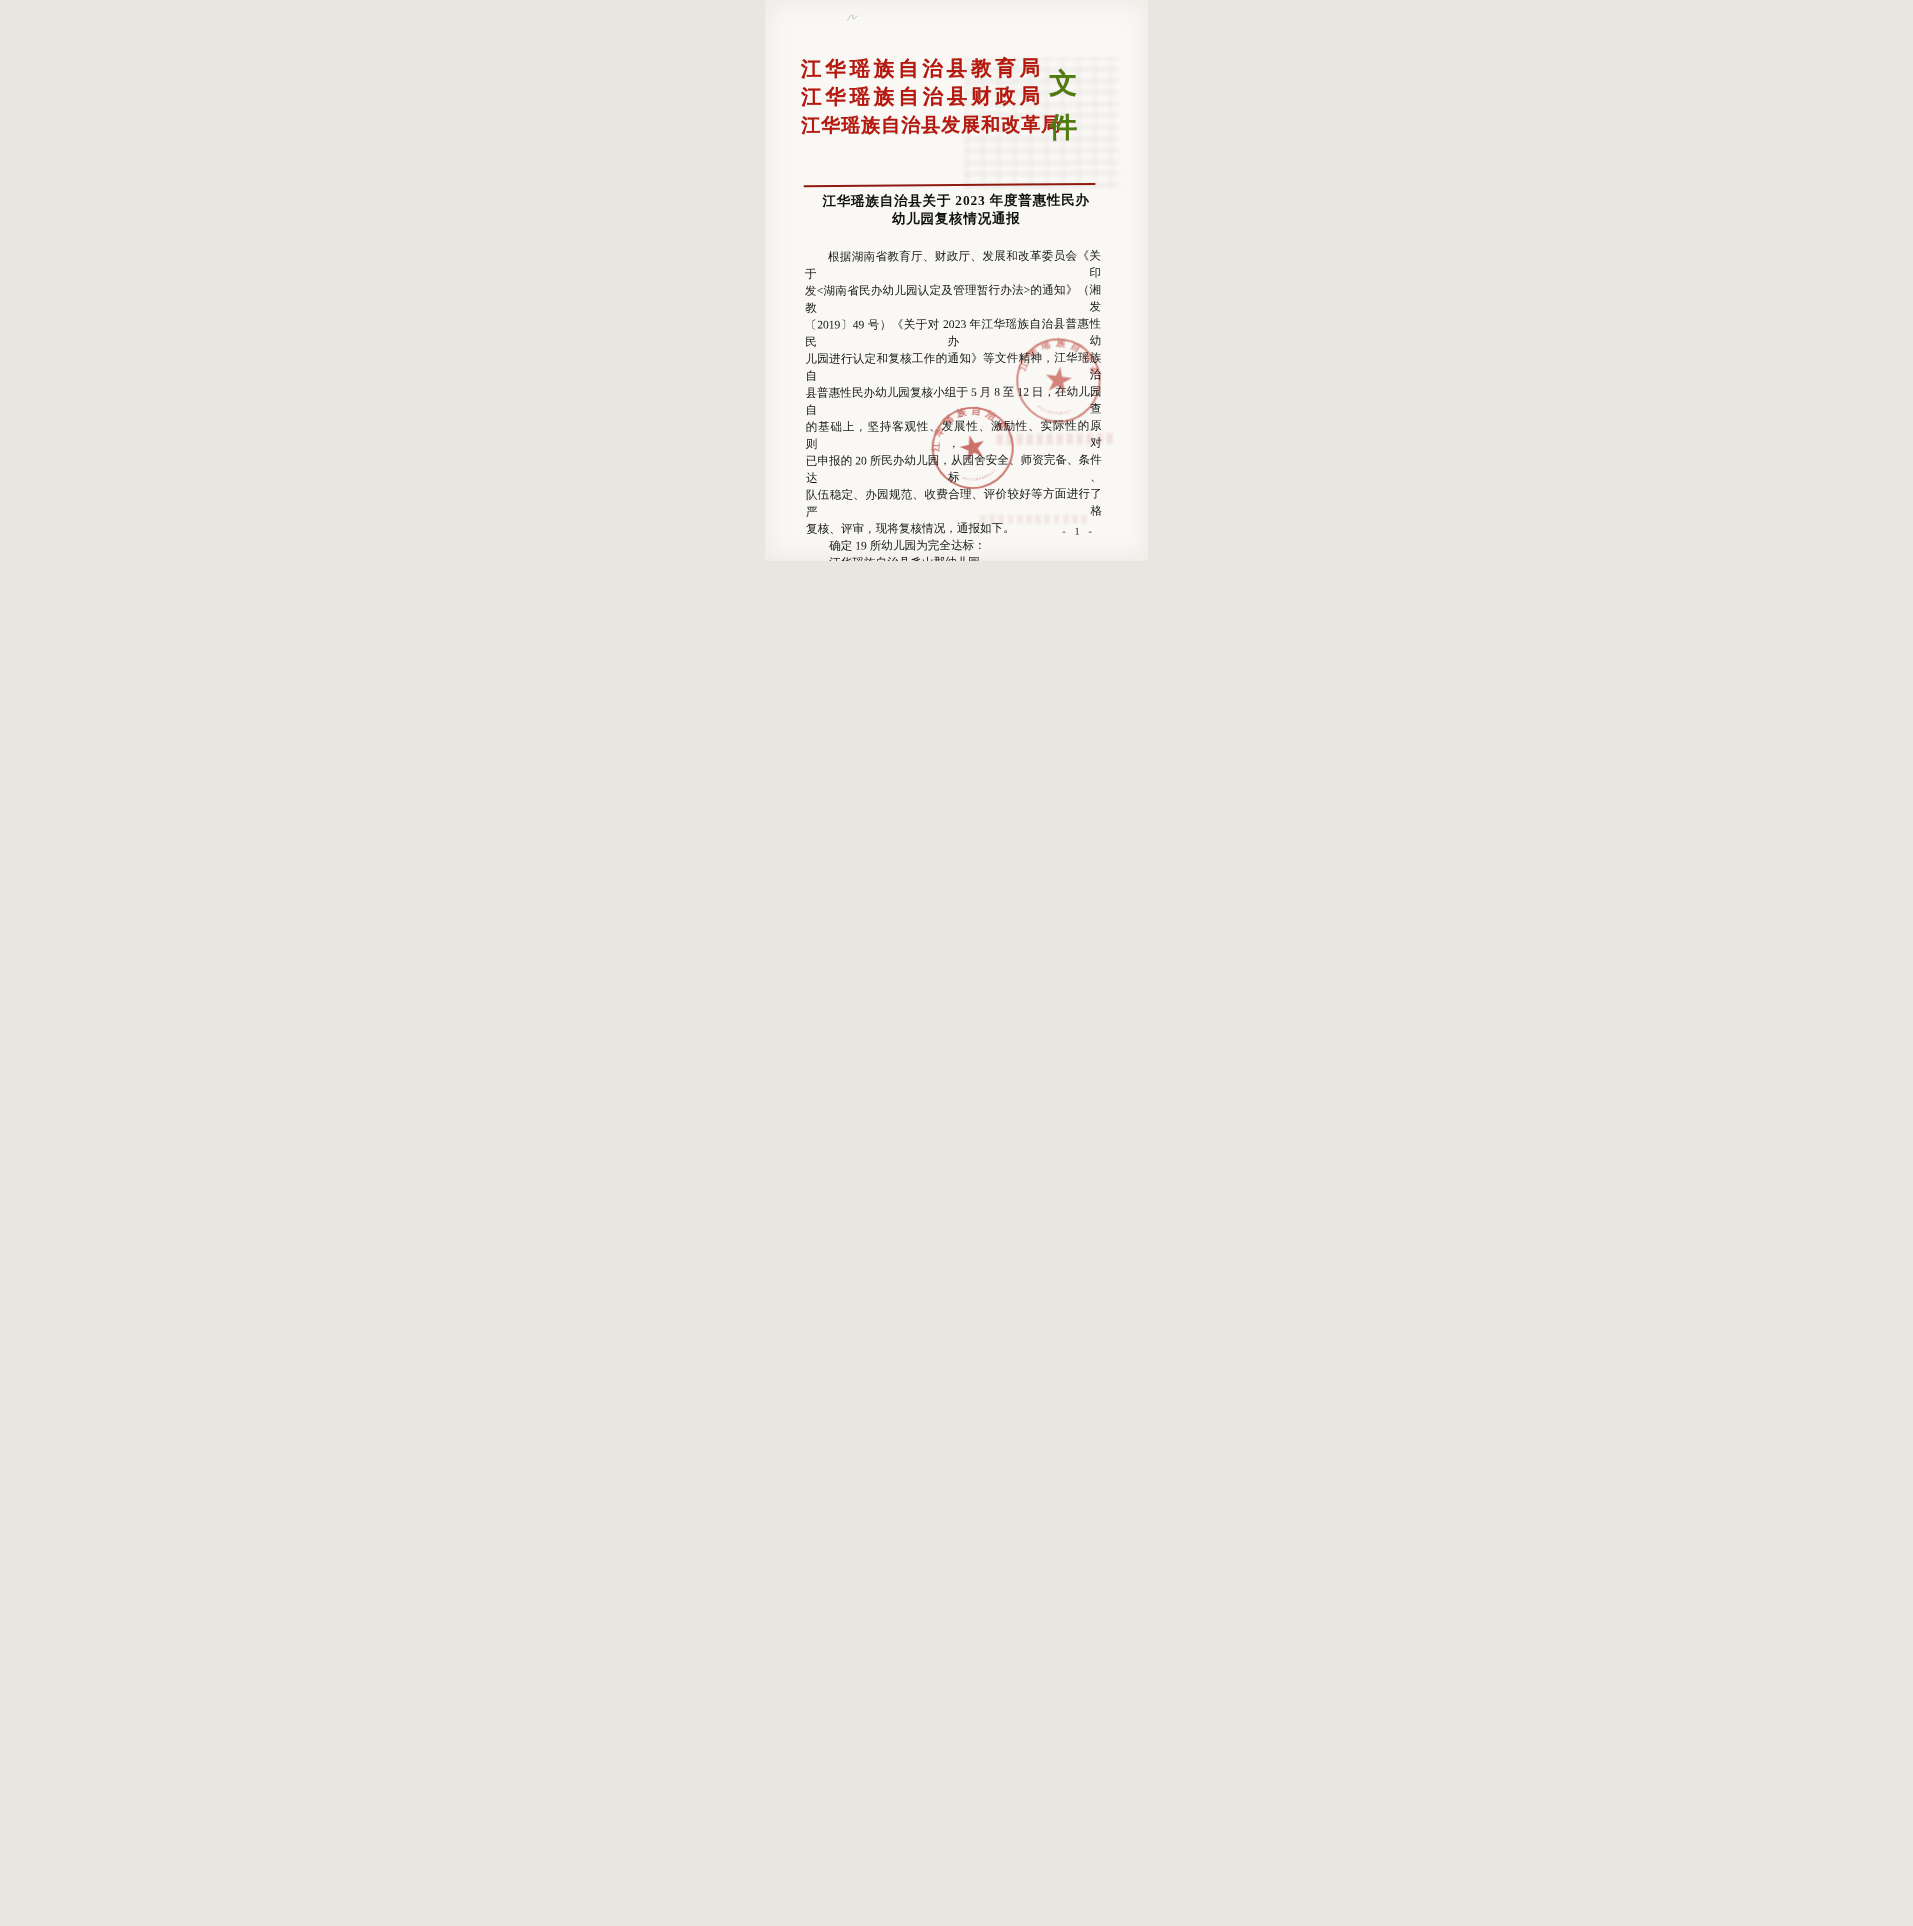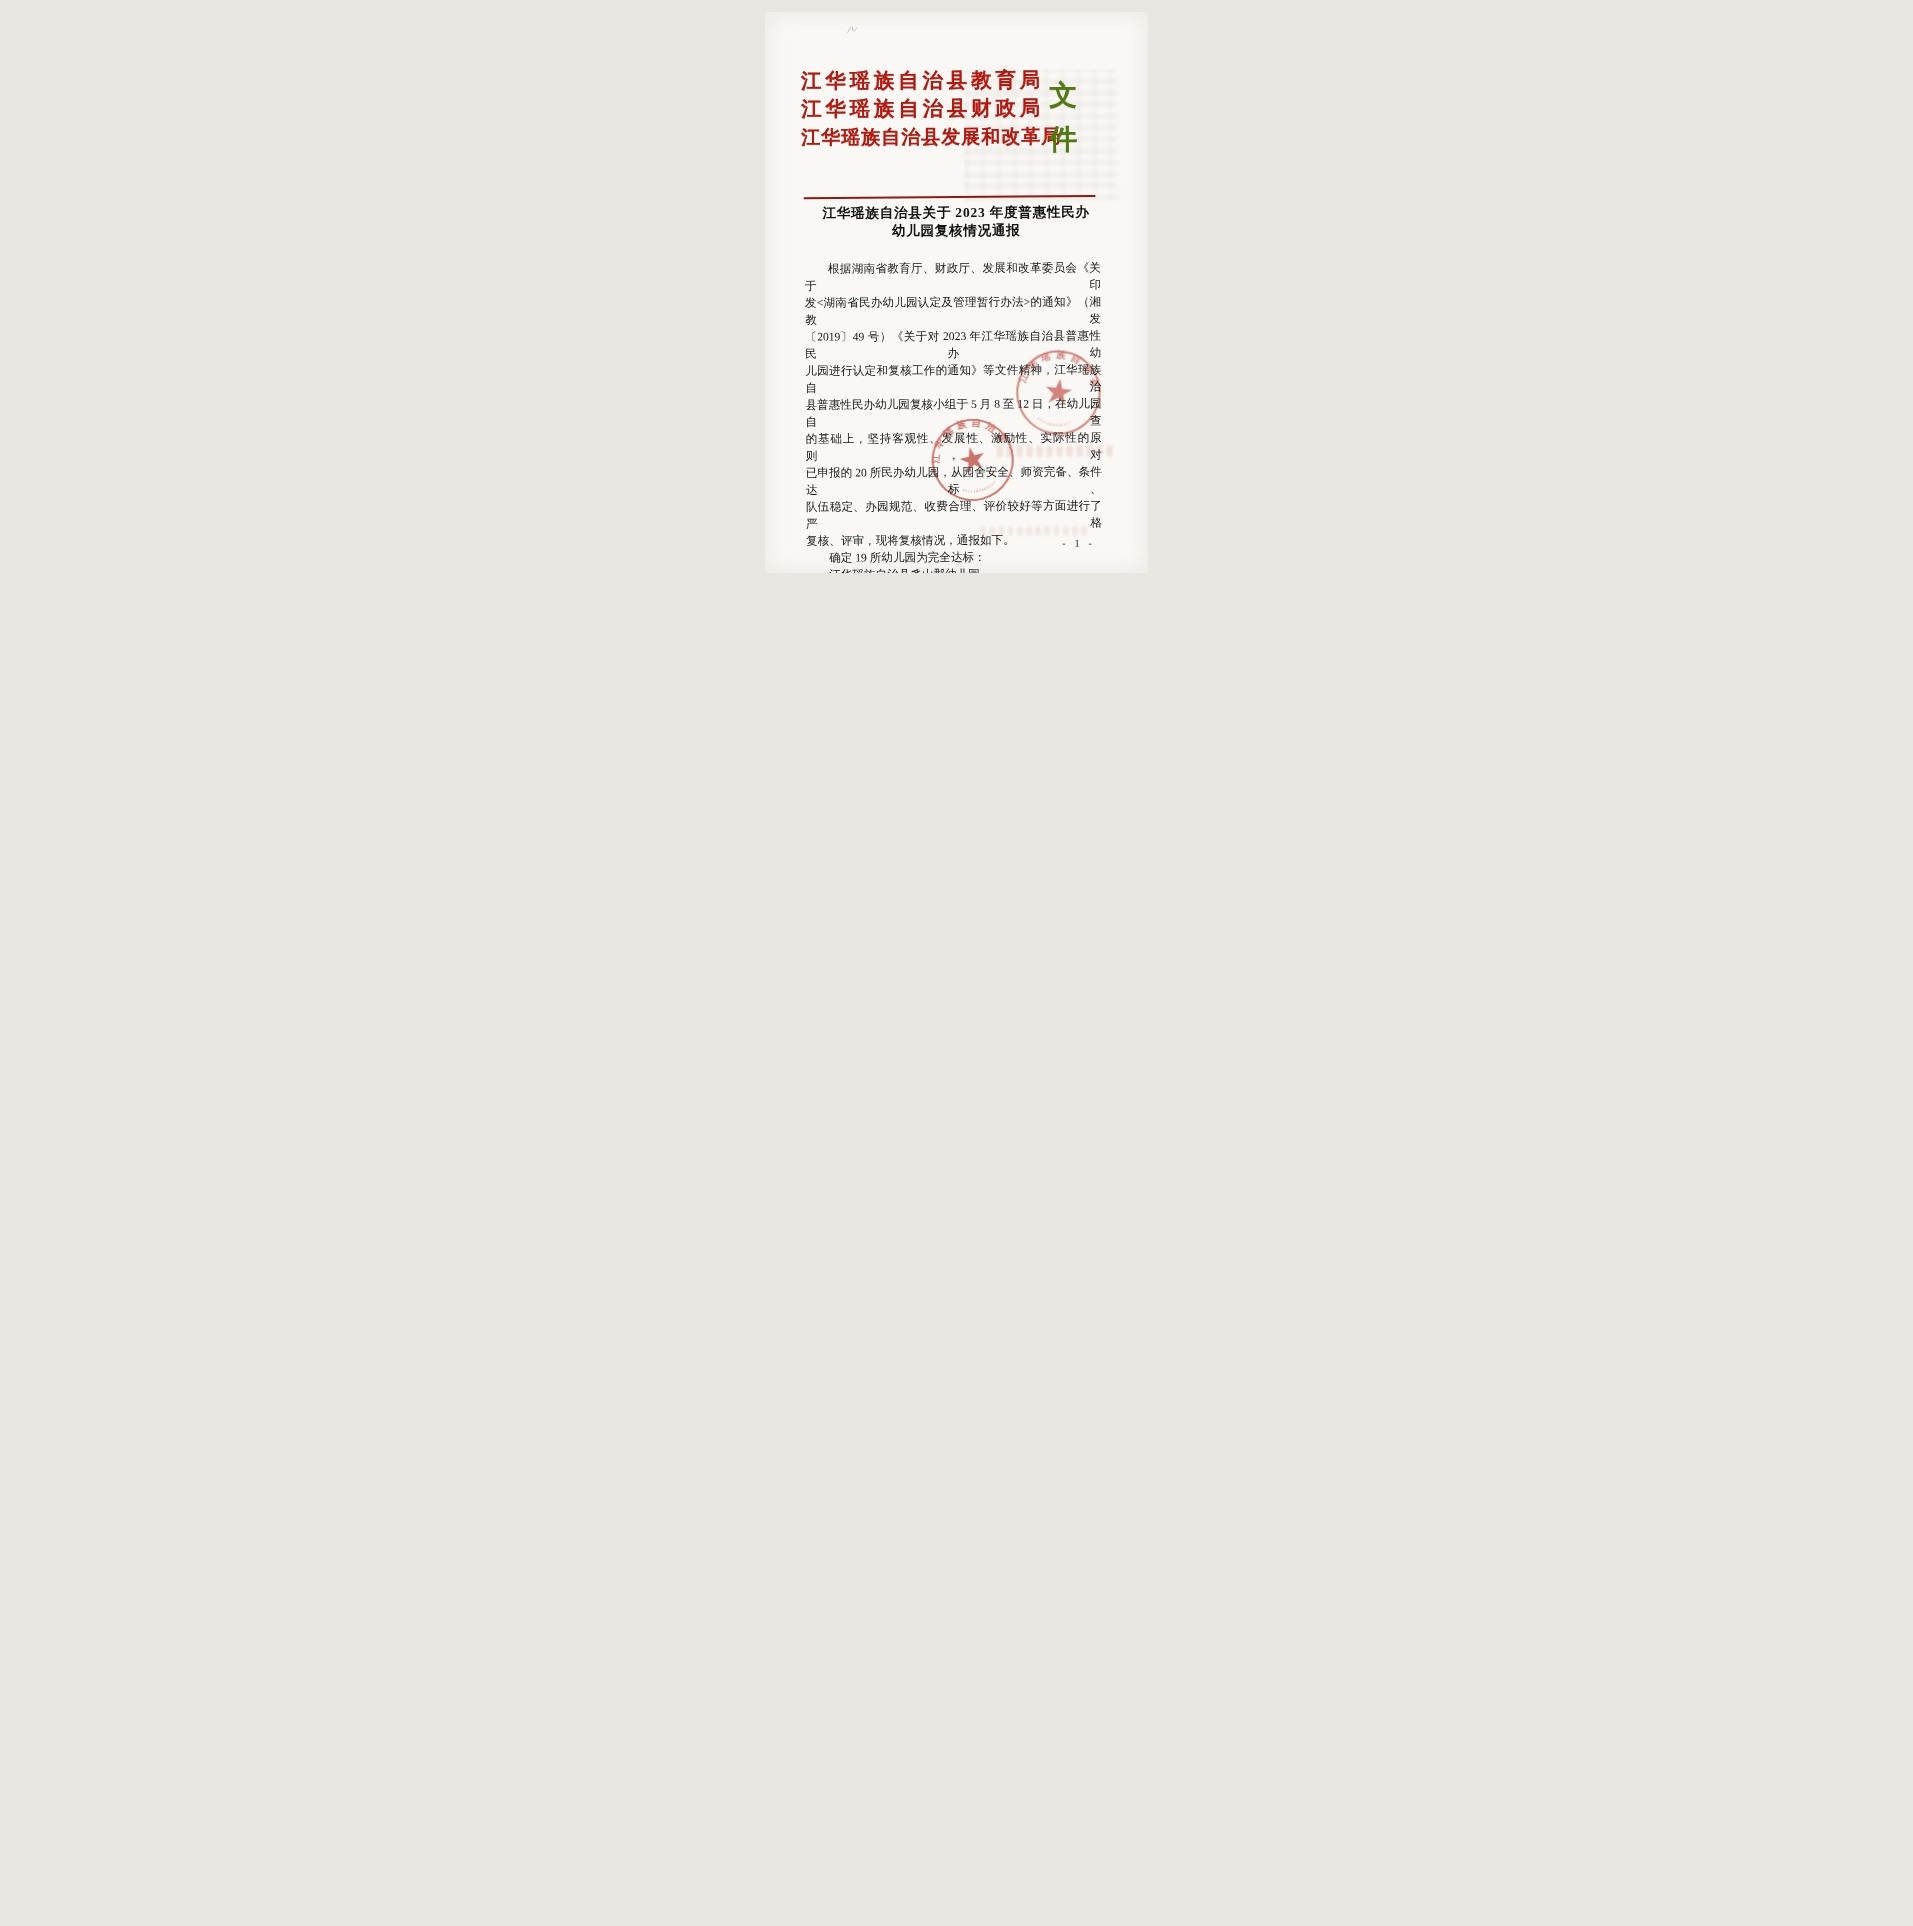--- a/index.html
+++ b/index.html
@@ -1,19 +1,19 @@
 <!DOCTYPE html>
 <html style="font-size:6.2px"><head>
 <meta charset="utf-8">
 <style>
   html, body { margin: 0; padding: 0; background: #e8e6e1; }
   .page {
     position: relative;
     width: 383px; height: 561px;
-    margin: 12px auto;
+    margin: 0 auto;
     background: #f9f8f4;
     overflow: hidden;
     box-shadow: inset 0 0 23px rgba(190,185,175,0.25);
     font-family: "Liberation Serif", "DejaVu Serif", serif;
   }
   .content { position: absolute; inset: 0; transform: rotate(-0.25deg); }
 
   
   .agency-line {
     position: absolute; left: 37px;

